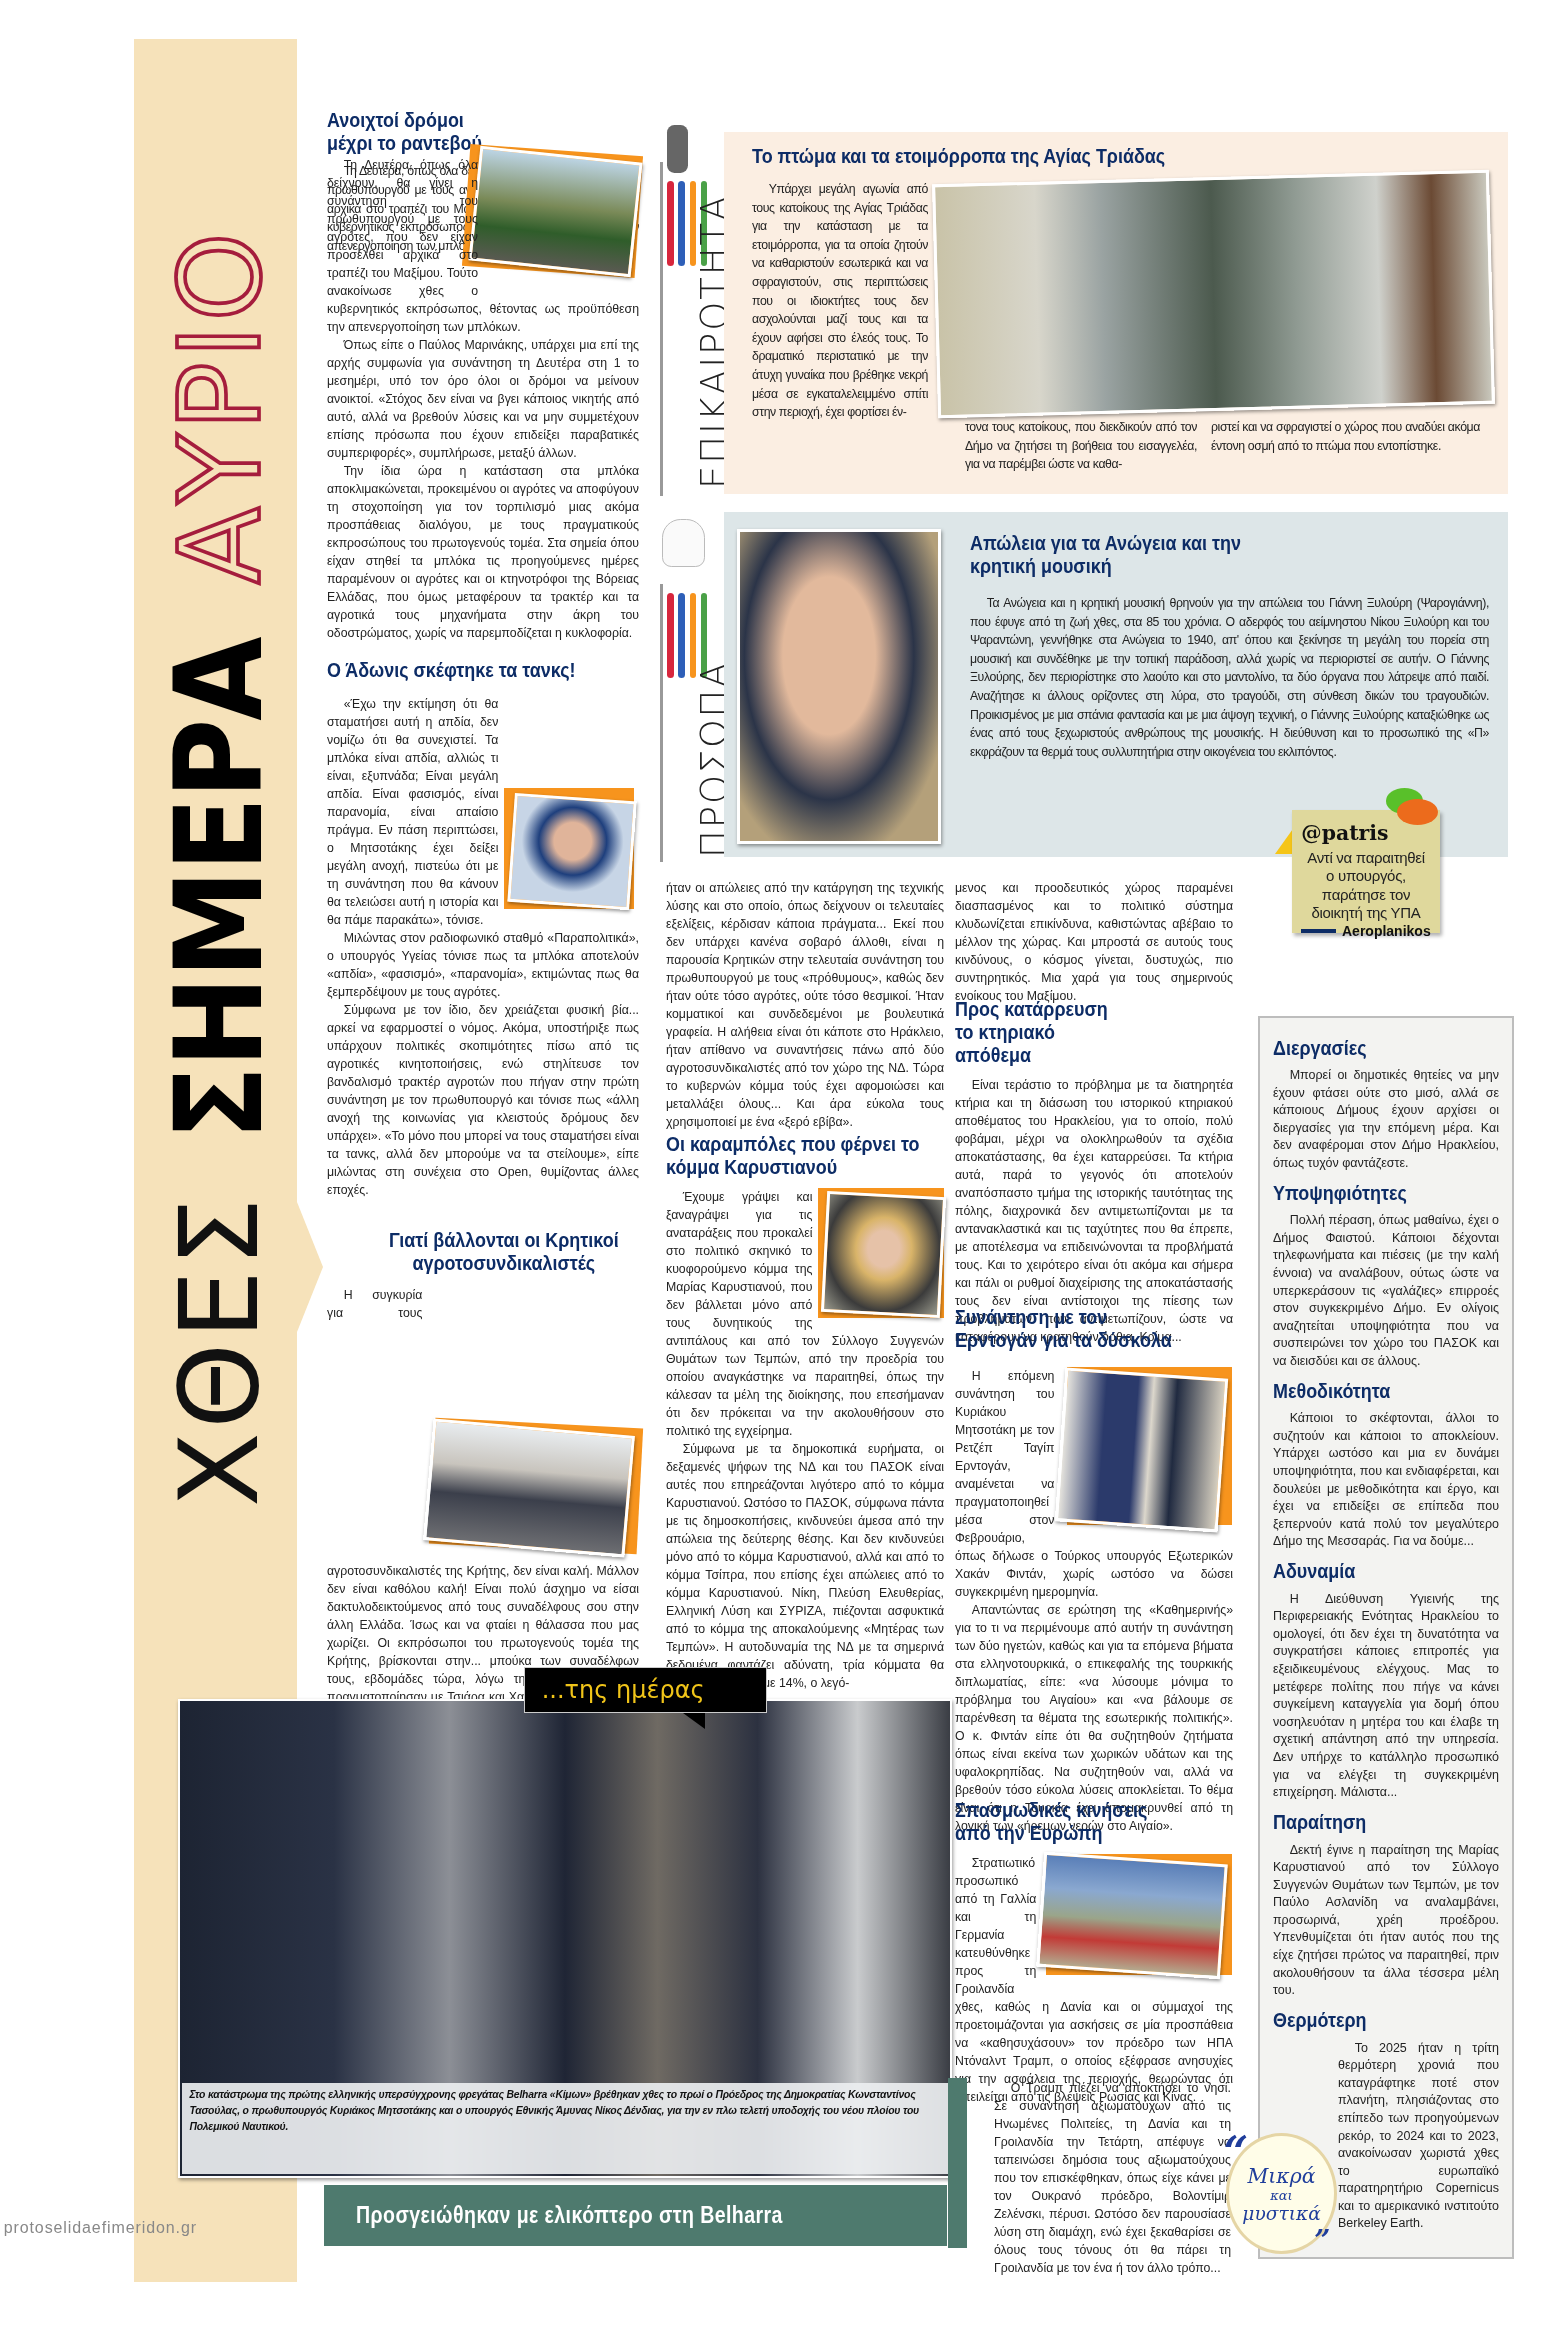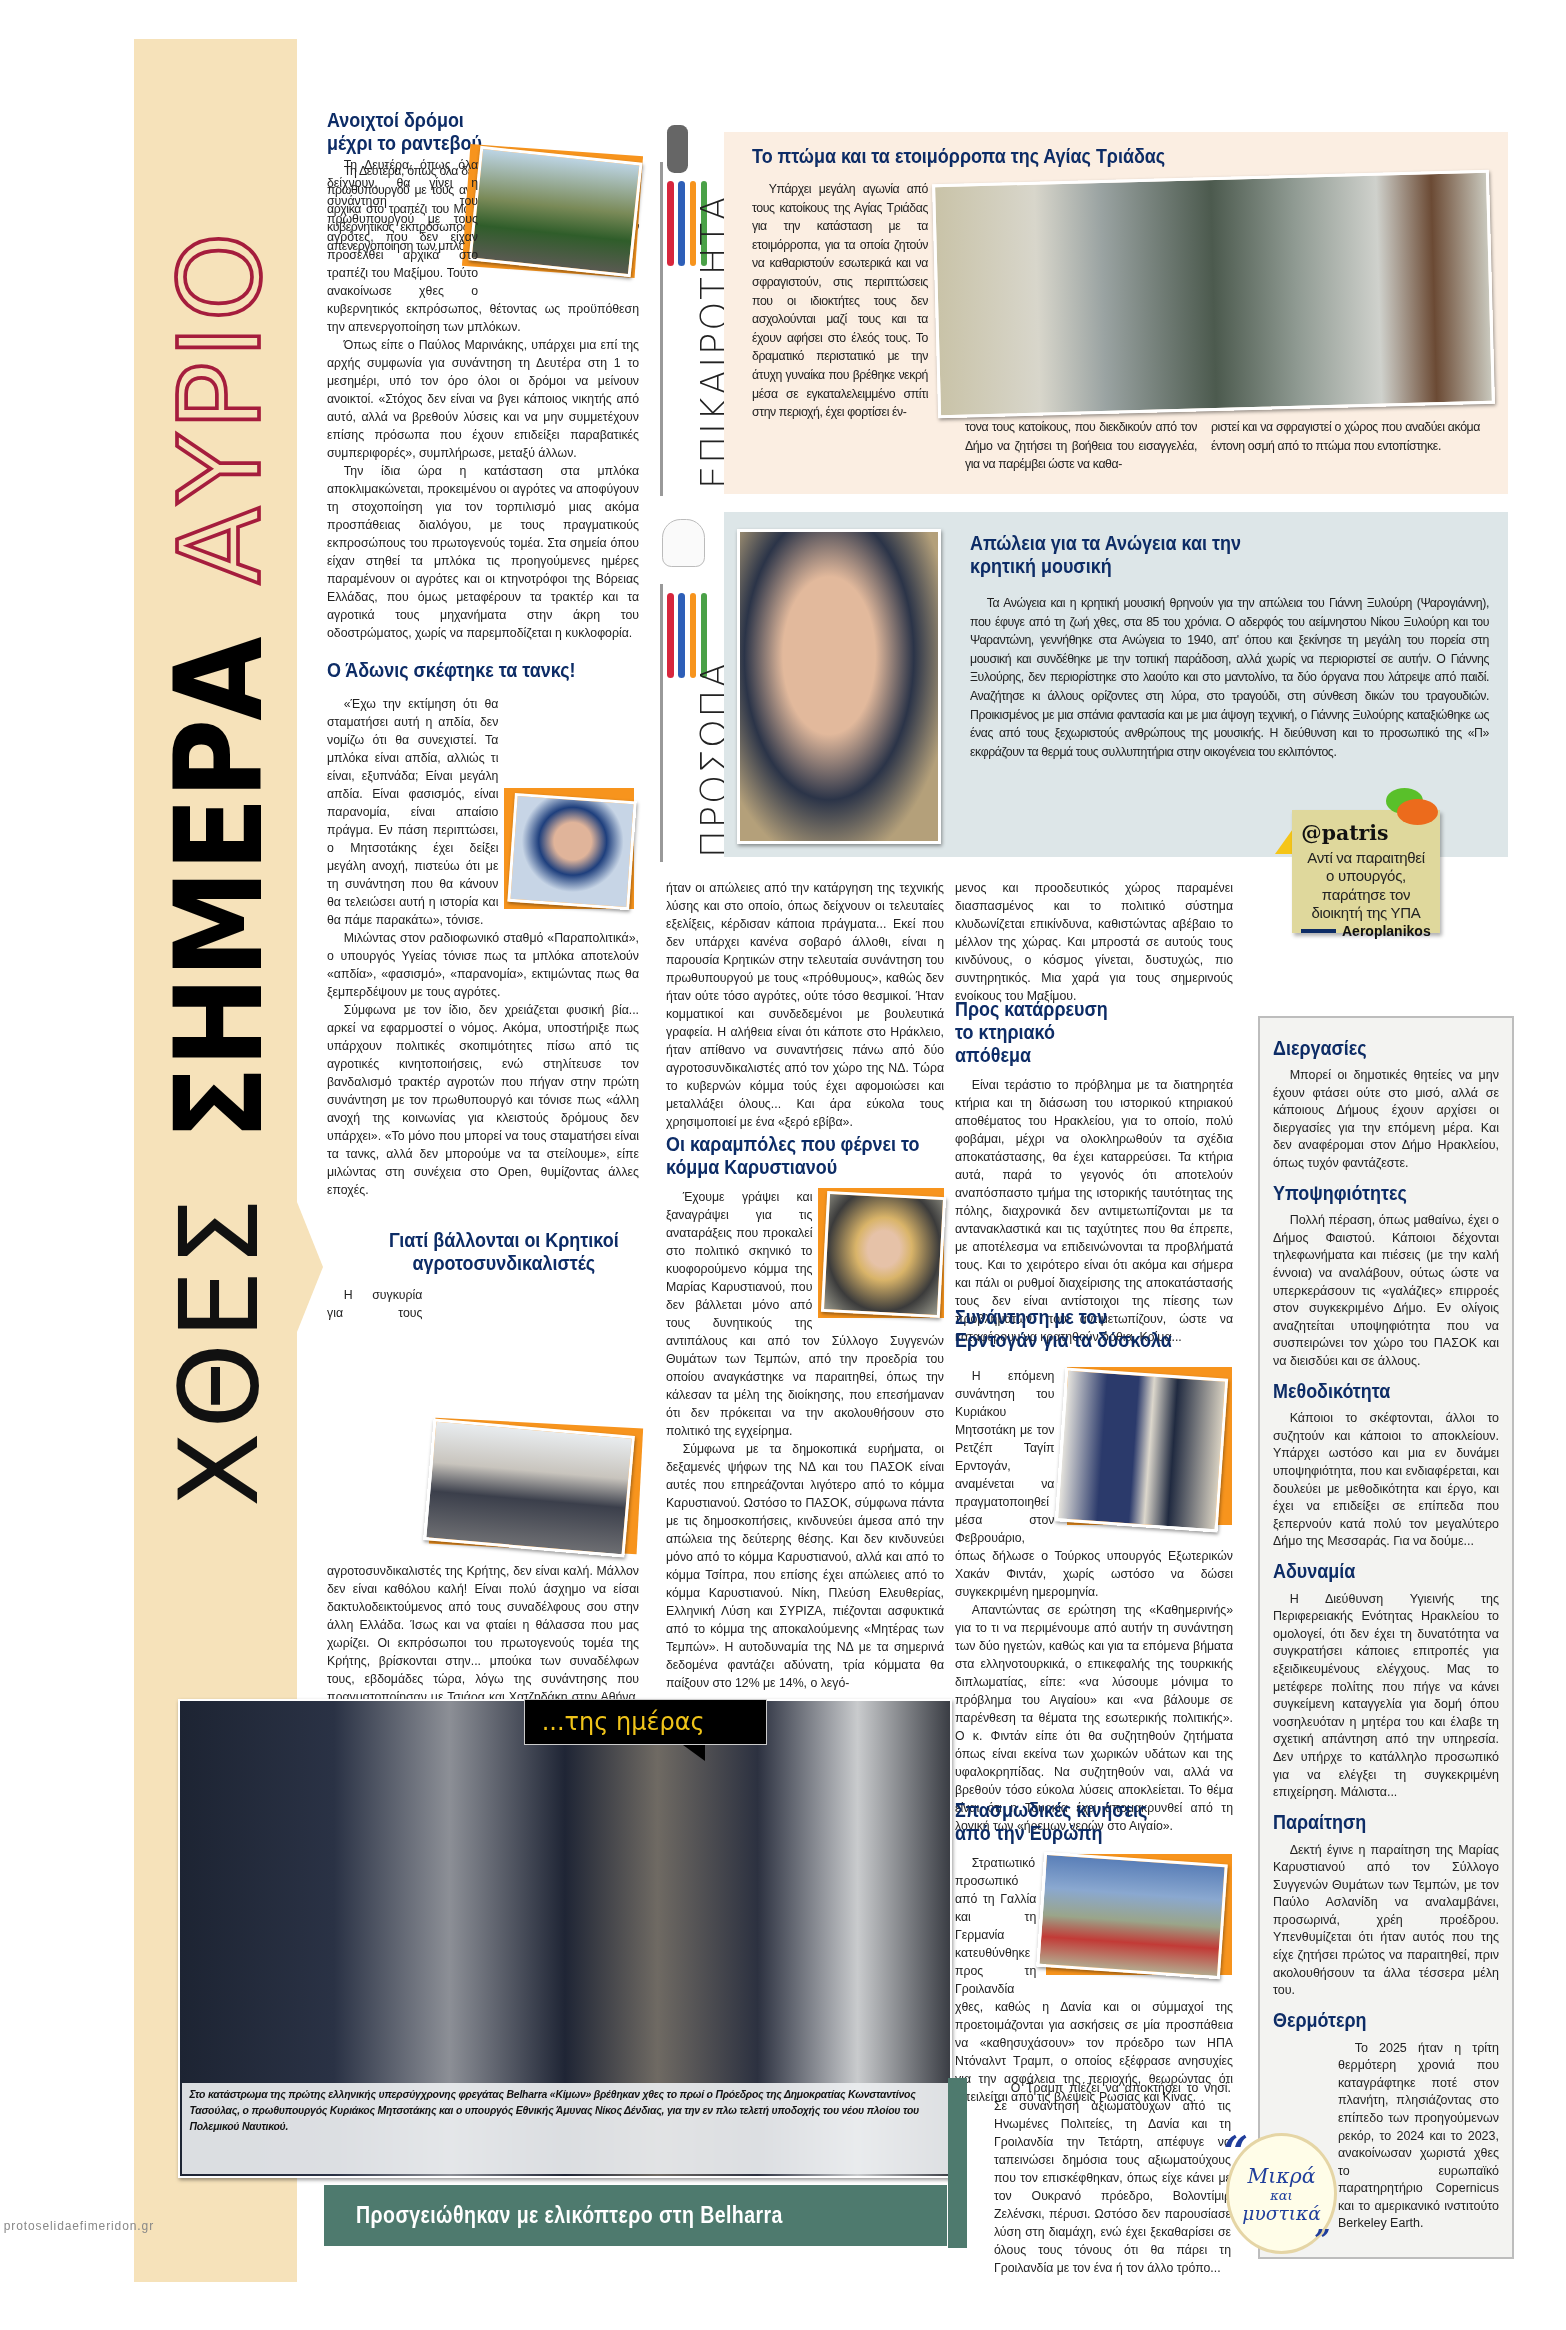--- a/index.html
+++ b/index.html
@@ -9,21 +9,21 @@
   .side-band { left: 134px; top: 39px; width: 163px; height: 2243px; background: #f6e2ba; }
   .side-arrow { left: 295px; top: 1197px; width: 0; height: 0; border-top: 70px solid transparent;
                 border-bottom: 70px solid transparent; border-left: 28px solid #f6e2ba; }
   .vtitle { left: 172px; top: 70px; width: 93px; height: 1595px; }
   .vtitle .rot { position: absolute; left: 50%; top: 50%; transform: translate(-50%,-50%) rotate(-90deg);
                  white-space: nowrap; display: flex; align-items: center; gap: 26px; }
   .vt-xthes { font-size: 109px; font-weight: 400; color: #111; letter-spacing: 3.7px; font-family: "DejaVu Sans", sans-serif; }
   .vt-simera { font-size: 121px; font-weight: 900; color: #000; font-family: "DejaVu Sans", sans-serif; letter-spacing: -1.9px;
                transform: scaleX(0.9); }
   .vt-avrio { font-size: 113px; color: transparent; -webkit-text-stroke: 3.7px #a51d3d; font-family: "DejaVu Sans", sans-serif; letter-spacing: 3.7px; }
-  .watermark { left: 3.7px; top: 2219px; font-size: 12px; color: #888; letter-spacing: 0.9px; }
+  .watermark { left: 3.7px; top: 2219px; font-size: 16px; color: #888; letter-spacing: 0.9px; }
 
   h2.hl { font-family: "Liberation Sans", sans-serif; font-weight: 700; color: #0d2c66; font-size: 19.5px; line-height: 23px;
           transform: scaleX(0.92); transform-origin: left; }
   .txt { font-size: 12.3px; line-height: 18px; text-align: justify; color: #222; }
   .txt p { text-indent: 16.7px; }
   .cond { font-family: "Liberation Sans", sans-serif; font-size: 12.3px; line-height: 18.6px; letter-spacing: -0.4px; }
 
   .photo { background: #777; border: 3.7px solid #fff; box-shadow: 0.9px 1.9px 3.7px rgba(0,0,0,0.4); overflow: hidden; }
   .orange-bg { background: #f7941d; }
 
@@ -42,21 +42,21 @@
 
   .gossip { left: 1258px; top: 1016px; width: 256px; height: 1243px; background: #f3f3f1; border: 2.8px solid #bdbdbd; padding: 9.3px 13px; }
   .gossip h2.hl { margin-top: 9.3px; margin-bottom: 7.4px; }
   .gossip .txt { font-size: 12.5px; line-height: 17.6px; }
 
   .caption-box { left: 182px; top: 2083px; width: 766px; height: 91px; background: rgba(235,238,240,0.92); padding: 3.7px 7.4px;
                  font-style: italic; font-weight: 700; font-size: 10.4px; line-height: 16px; color: #111; letter-spacing: -0.2px; }
   .green-bar { left: 324px; top: 2185px; width: 623px; height: 61px; background: #4e7a6e; display:flex; align-items:center; padding-left: 32px; }
   .green-bar span { color: #fff; font-size: 23px; font-weight: 700; letter-spacing: 0.5px; transform: scaleX(0.85); transform-origin: left; display:block; }
   .tail-green { left: 948px; top: 2078px; width: 18.6px; height: 170px; background: #4e7a6e; }
-  .of-day { left: 524px; top: 1667px; width: 243px; height: 46px; background: #000; border: 1.9px solid #ccc; display:flex; align-items:center; padding-left: 16.7px; margin-top: 32px; }
+  .of-day { left: 524px; top: 1667px; width: 243px; height: 46px; background: #000; border: 1.9px solid #ccc; display:flex; align-items:center; padding-left: 16.7px; }
   .of-day span { color: #f0c419; font-size: 24px; font-family: "DejaVu Sans", sans-serif; }
   .of-day::after { content: ""; position: absolute; left: 158px; bottom: -16.7px; border-left: 22px solid transparent; border-top: 16.7px solid #000; }
 
   .mikra { left: 1226px; top: 2133px; width: 111px; height: 121px; border-radius: 50%; background: #fffde8; border: 3.7px solid #e5d5a5;
            display:flex; flex-direction:column; align-items:center; justify-content:center; font-family: "DejaVu Serif", serif; font-style: italic; color: #1f3d9b; }
   .mikra .q { position:absolute; left: -5.6px; top: -9.3px; font-size: 43px; color:#1f3d9b; font-weight:700; }
   .mikra .q2 { position:absolute; right: 3.7px; bottom: -5.6px; font-size: 28px; color:#1f3d9b; font-weight:700; }
 </style>
 </head>
 <body>

